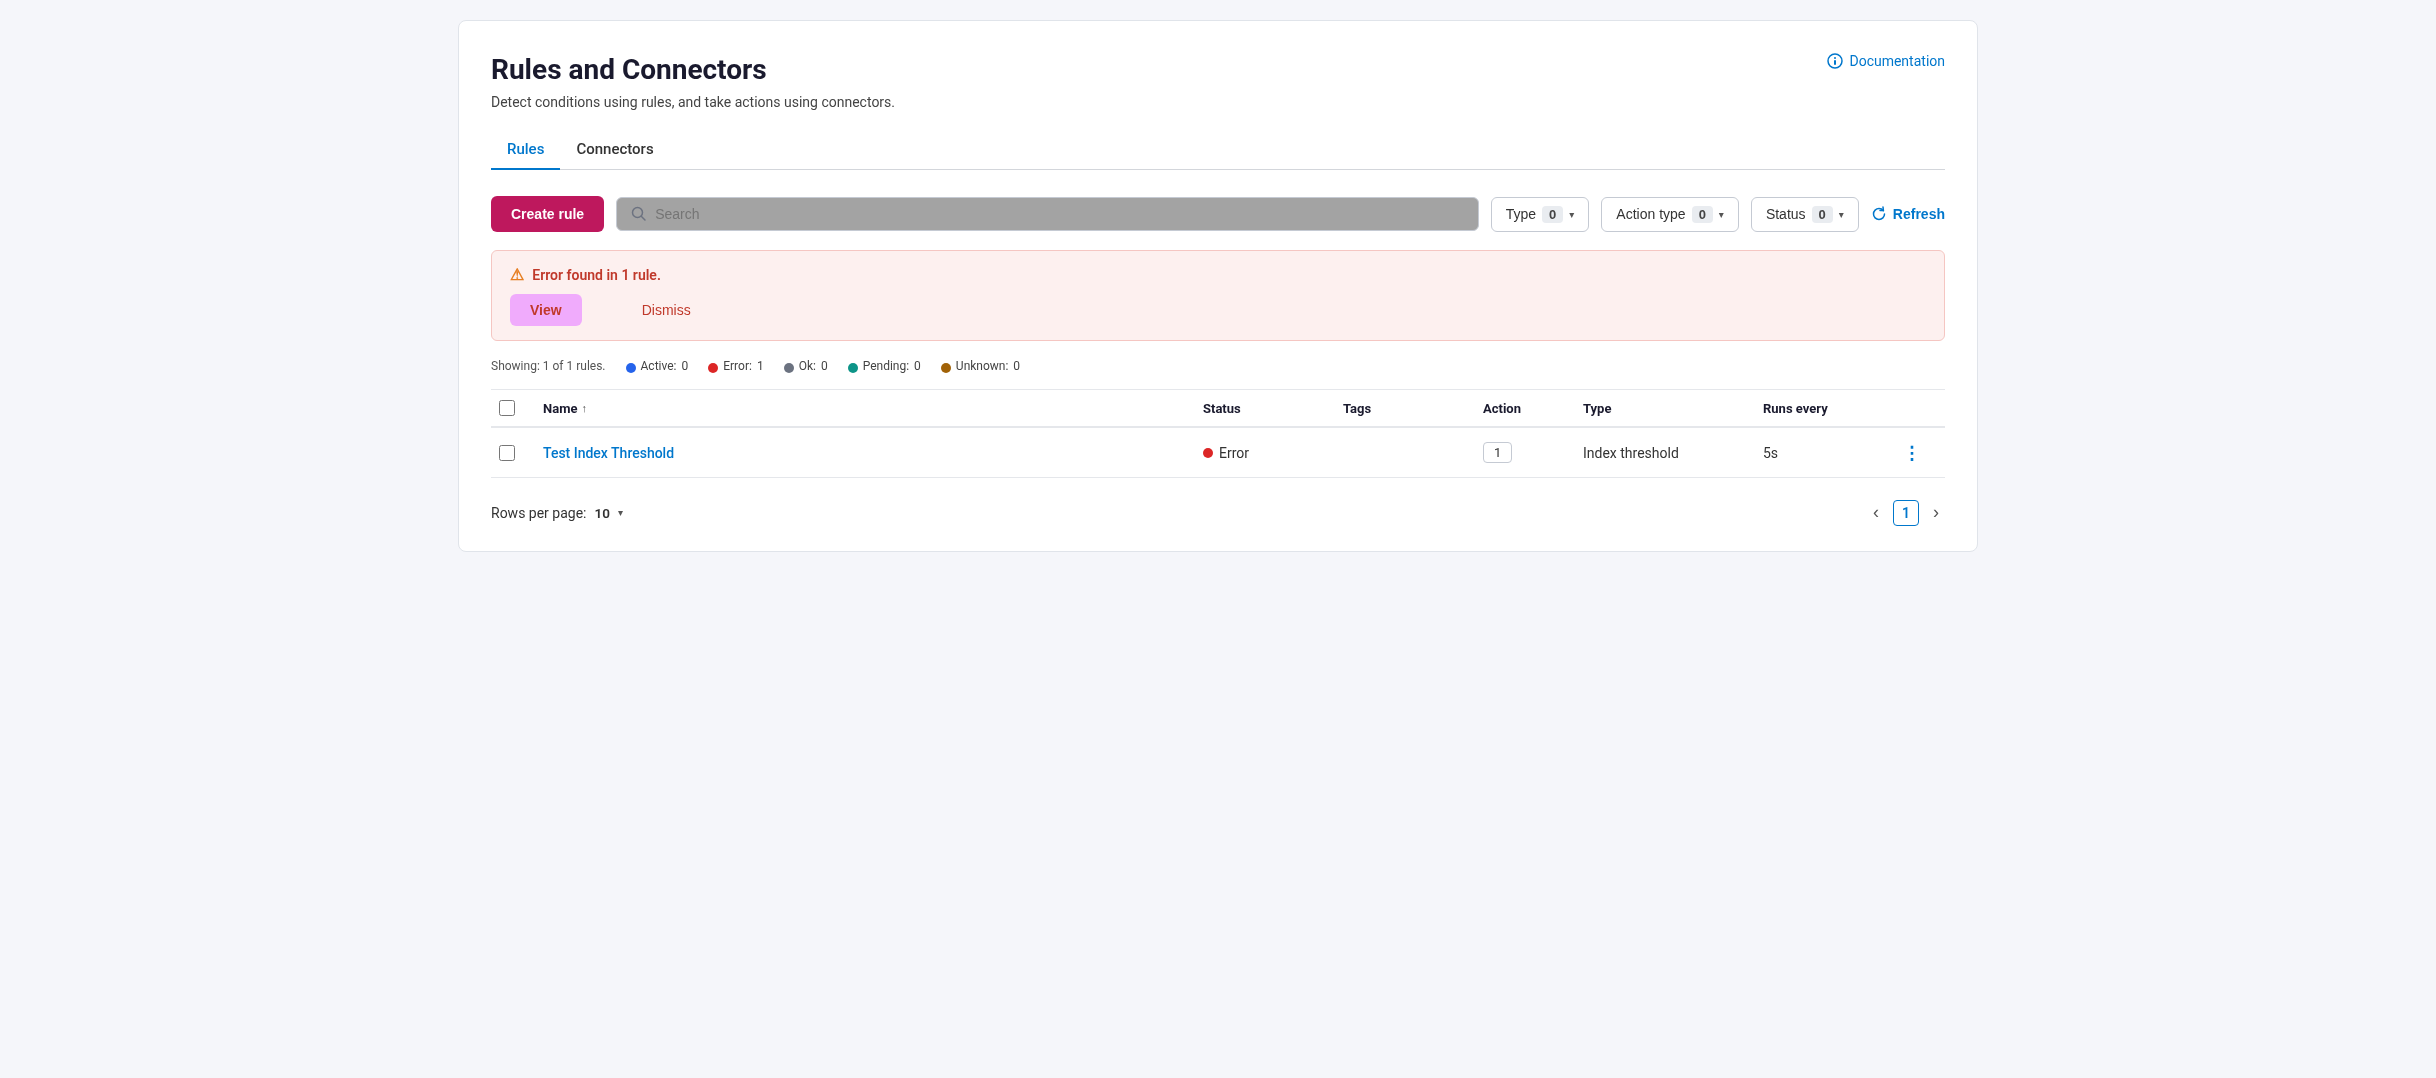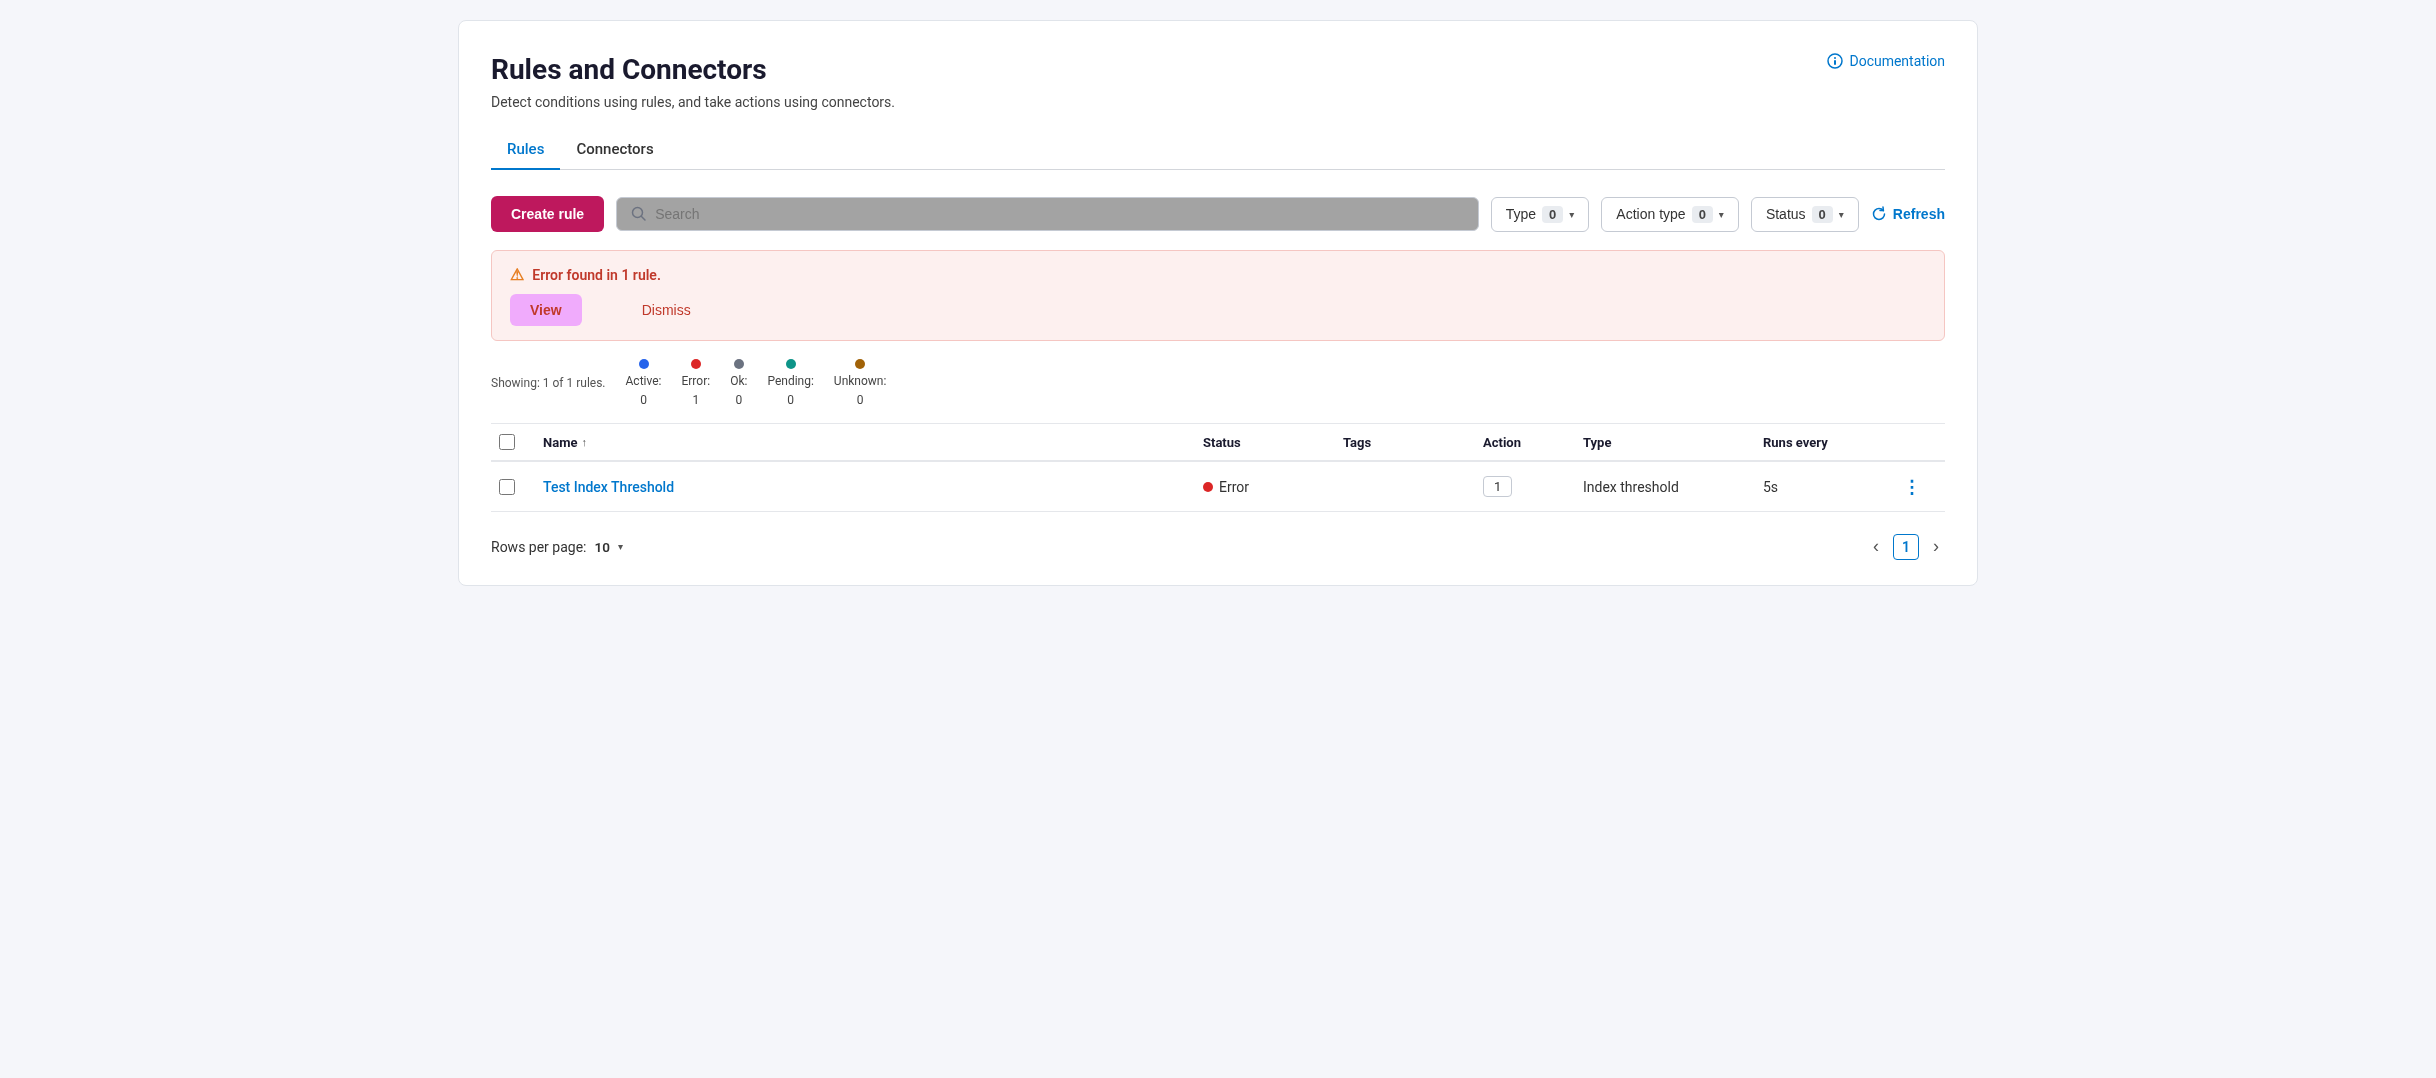--- a/index.html
+++ b/index.html
@@ -191,23 +191,22 @@
       align-items: center;
       gap: 20px;
       font-size: 12px;
       color: #444;
       margin-bottom: 16px;
       flex-wrap: wrap;
     }
     .stats-showing { color: #555; }
     .stat-item {
       display: flex;
-      align-items: center;
+      align-items: flex-end;
       gap: 5px;
-      flex-direction: column;
     }
     .dot {
       width: 10px;
       height: 10px;
       border-radius: 50%;
       display: inline-block;
       flex-shrink: 0;
     }
     .dot-blue { background: #2563eb; }
     .dot-red { background: #dc2626; }

